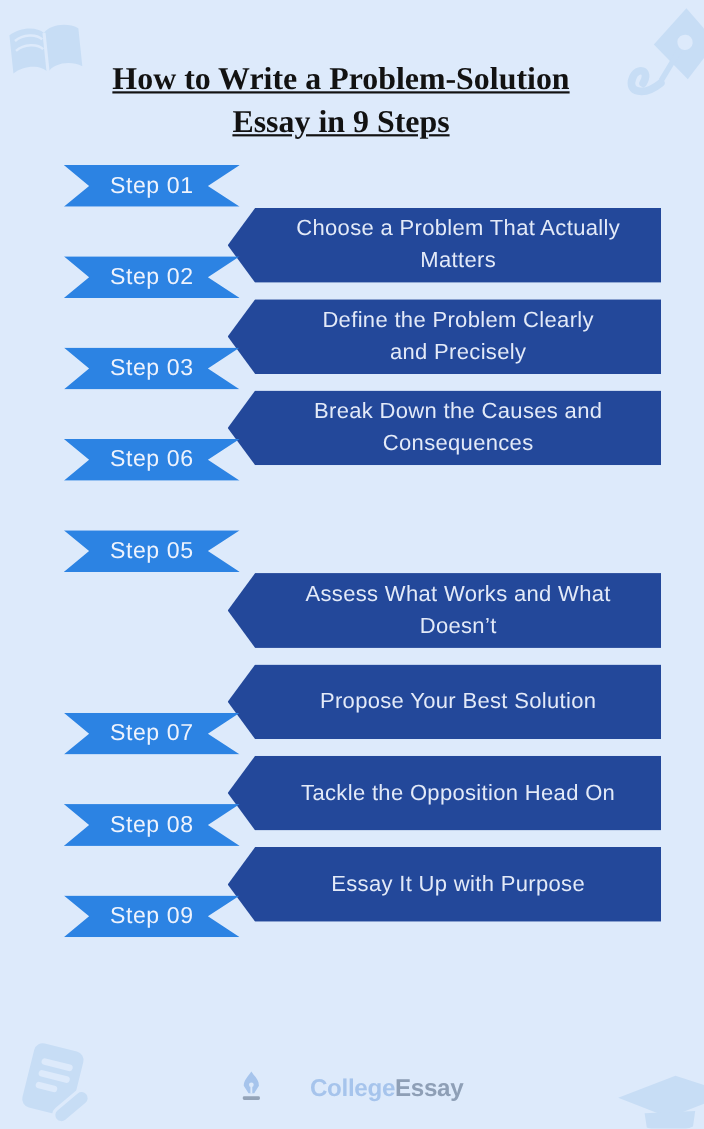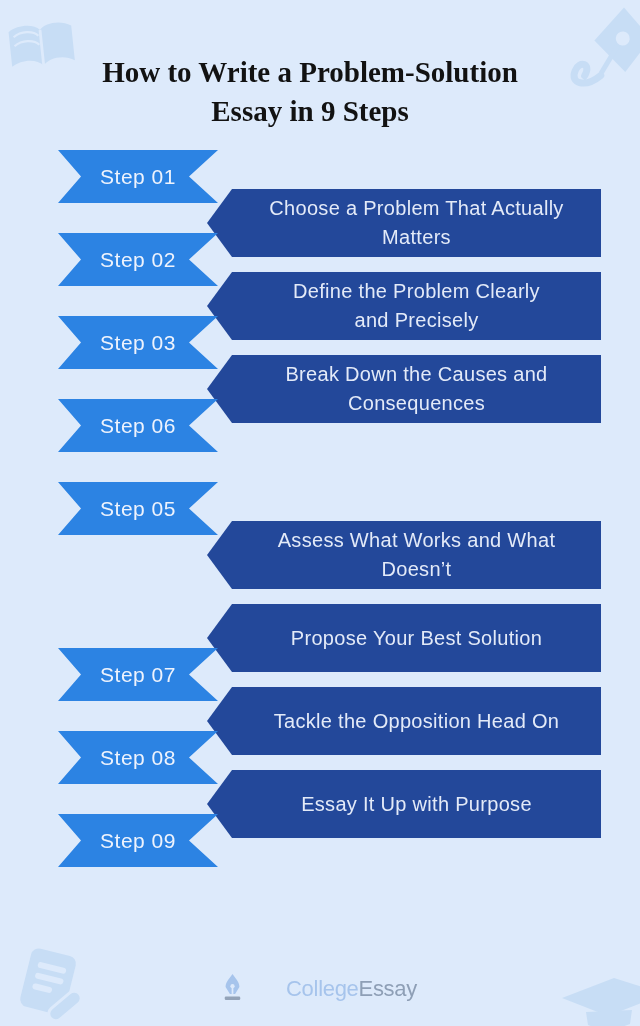--- a/index.html
+++ b/index.html
@@ -13,39 +13,40 @@
 
   
   .title{
     position:absolute;top:53px;left:0;width:620px;
     text-align:center;
     font-family:"Liberation Serif",serif;
     font-weight:700;
     font-size:29px;line-height:39px;
     color:var(--title-text,#121212);
     white-space:pre-line;
+    text-decoration:underline;
   }
 
   
   #steps-layer{position:absolute;inset:0;}
   .step-row{position:absolute;left:0;width:640px;height:68px;}
   .banner{
     position:absolute;left:207px;top:0;width:394px;height:68px;
     background:var(--banner-navy,#23489a);
     clip-path:polygon(25px 0,100% 0,100% 100%,25px 100%,0 50%);
     display:flex;align-items:center;justify-content:center;
     padding-left:25px;box-sizing:border-box;margin-top:46px;
   }
   .banner-text{
     font-size:20px;line-height:29px;letter-spacing:.3px;
     color:var(--banner-text,#e3eaf8);
     text-align:center;white-space:pre-line;
   }
   .ribbon{
-    position:absolute;left:58px;top:7px;width:160px;height:53px;
+    position:absolute;left:58px;top:7px;width:160px;height:38px;
     background:var(--ribbon-blue,#2c83e3);
     clip-path:polygon(0 0,100% 0,calc(100% - 29px) 50%,100% 100%,0 100%,23px 50%);
     display:flex;align-items:center;justify-content:center;
   }
   .ribbon-text{
     font-size:21px;letter-spacing:.5px;
     color:var(--ribbon-text,#eef3fd);
   }
 
   
@@ -55,21 +56,21 @@
   .decor-nib{right:-12px;top:4px;transform:rotate(6deg);}
   .decor-doc{left:10px;top:946px;}
   .decor-cap{left:556px;top:970px;}
 
   
   .logo{
     position:absolute;top:972px;left:0;width:640px;height:34px;
     display:flex;align-items:center;justify-content:center;gap:6px;
   }
   .logo-text{
-    font-weight:normal;font-size:22px;letter-spacing:-.3px;
+    font-weight:bold;font-size:22px;letter-spacing:-.3px;
     font-family:"Liberation Sans",sans-serif;
     margin-left:38px;
   }
   .logo-college{color:var(--logo-college,#a6c4ec);}
   .logo-essay{color:var(--logo-essay,#8e9fb6);}
 </style>
 </head>
 <body style="--background: #ddeafb; --ribbon-blue: #2c83e3; --banner-navy: #23489a; --ribbon-text: #eef3fd; --banner-text: #e3eaf8; --title-text: #121212; --decor-tint: #c7ddf5; --logo-college: #a6c4ec; --logo-essay: #8e9fb6; --logo-base-gray: #93a3b8;">
 
 <div class="decor decor-book">

